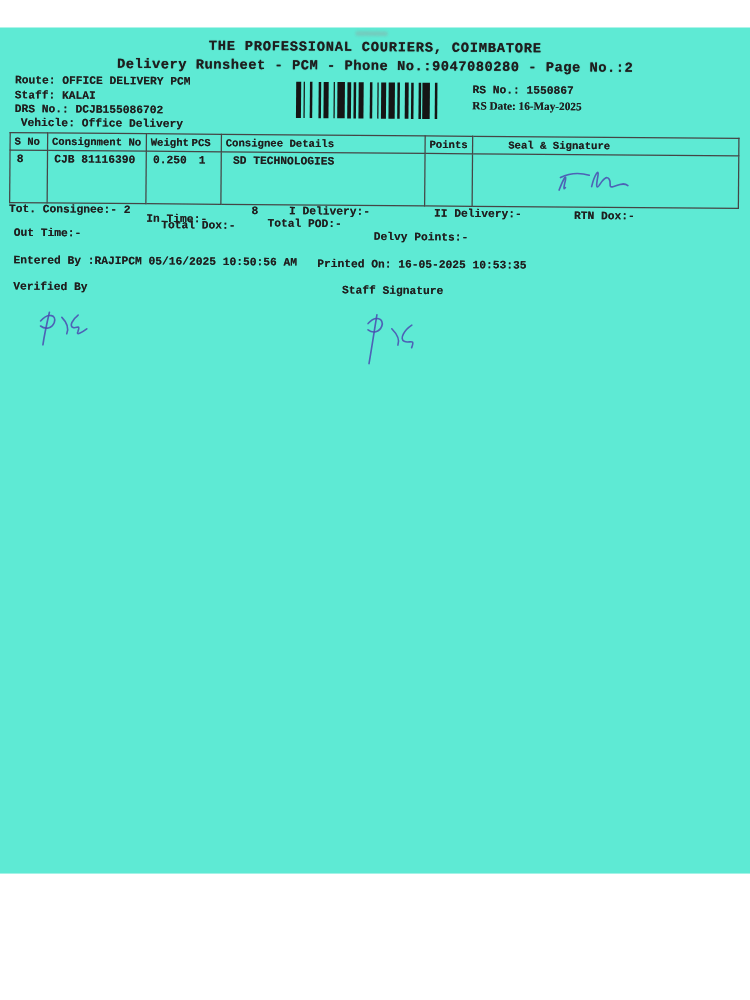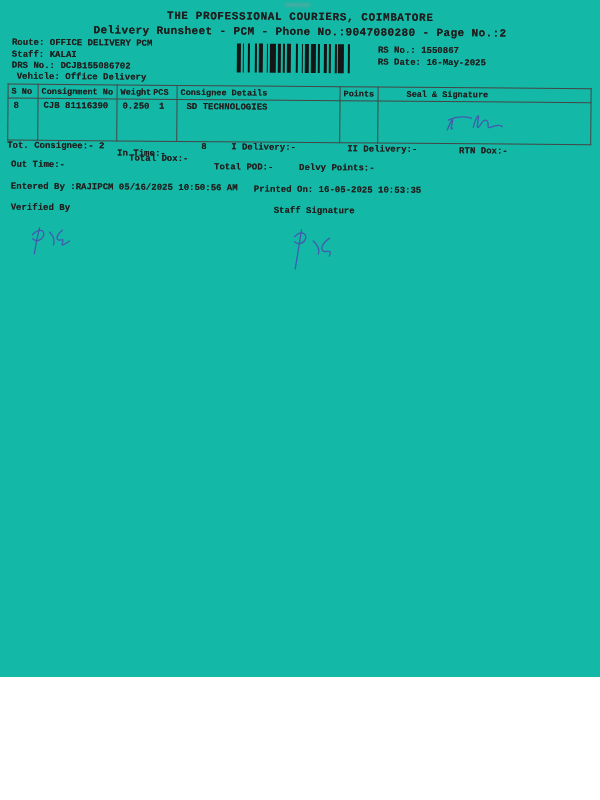--- a/index.html
+++ b/index.html
@@ -1,19 +1,20 @@
 <!DOCTYPE html>
 <html><head>
 <meta charset="utf-8">
 <style>
   html,body{margin:0;padding:0;background:#ffffff;}
   .page{
-    position:relative;width:600px;height:677px;background:#14b8a6;overflow:hidden;
+    position:relative;width:600px;height:677px;background:#5eead4;overflow:hidden;
     font-family:"Liberation Mono","DejaVu Sans Mono",monospace;
     color:var(--ink,#1e1e1e);
+    margin-top:22px;
   }
   .doc{
     position:absolute;inset:0;
     transform:rotate(0.45deg);
     transform-origin:60px 40px;
   }
   .abs{position:absolute;white-space:pre;}
   .t{
     font-size:9px;font-weight:bold;line-height:11px;
     text-shadow:0 0 0.5px rgba(45,45,45,0.8);
@@ -63,21 +64,21 @@
     <div class="abs subtitle">Delivery Runsheet - PCM - Phone No.:9047080280 - Page No.:2</div>
 
     <div class="abs t" style="left:12px;top:38px;"><span>Route:</span> <span>OFFICE DELIVERY PCM</span></div>
     <div class="abs t" style="left:12px;top:50px;"><span>Staff:</span> <span>KALAI</span></div>
     <div class="abs t" style="left:12px;top:61px;"><span>DRS No.:</span> <span>DCJB155086702</span></div>
     <div class="abs t" style="left:17px;top:72px;"><span>Vehicle:</span> <span>Office Delivery</span></div>
 
     <div class="abs barcode" id="barcode"><div class="bar" style="width: 3.7px;"></div><div class="gap" style="width: 1.85px;"></div><div class="bar" style="width: 1.85px;"></div><div class="gap" style="width: 3.7px;"></div><div class="bar" style="width: 1.85px;"></div><div class="gap" style="width: 5.55px;"></div><div class="bar" style="width: 1.85px;"></div><div class="gap" style="width: 1.85px;"></div><div class="bar" style="width: 3.7px;"></div><div class="gap" style="width: 3.7px;"></div><div class="bar" style="width: 1.85px;"></div><div class="gap" style="width: 1.85px;"></div><div class="bar" style="width: 5.55px;"></div><div class="gap" style="width: 1.85px;"></div><div class="bar" style="width: 3.7px;"></div><div class="gap" style="width: 1.85px;"></div><div class="bar" style="width: 1.85px;"></div><div class="gap" style="width: 1.85px;"></div><div class="bar" style="width: 3.7px;"></div><div class="gap" style="width: 5.55px;"></div><div class="bar" style="width: 1.85px;"></div><div class="gap" style="width: 3.7px;"></div><div class="bar" style="width: 1.85px;"></div><div class="gap" style="width: 1.85px;"></div><div class="bar" style="width: 3.7px;"></div><div class="gap" style="width: 1.85px;"></div><div class="bar" style="width: 5.55px;"></div><div class="gap" style="width: 1.85px;"></div><div class="bar" style="width: 1.85px;"></div><div class="gap" style="width: 3.7px;"></div><div class="bar" style="width: 3.7px;"></div><div class="gap" style="width: 1.85px;"></div><div class="bar" style="width: 1.85px;"></div><div class="gap" style="width: 3.7px;"></div><div class="bar" style="width: 1.85px;"></div><div class="gap" style="width: 1.85px;"></div><div class="bar" style="width: 5.55px;"></div><div class="gap" style="width: 3.7px;"></div><div class="bar" style="width: 1.85px;"></div><div class="gap" style="width: 3.7px;"></div></div>
 
     <div class="abs t" style="left:378px;top:43px;"><span>RS No.:</span> <span>1550867</span></div>
-    <div class="abs t" style="left:378px;top:55px;"><span>RS Date:</span> <span>16-May-2025</span></div>
+    <div class="abs t" style="left:378px;top:55px;font-family:Liberation Serif, serif;"><span>RS Date:</span> <span>16-May-2025</span></div>
 
     <table class="runsheet">
       <colgroup>
         <col style="width:30px">
           <col style="width:79px">
           <col style="width:60px">
         <col style="width:163px">
           <col style="width:38px">
           <col style="width:213px">
       </colgroup>
@@ -119,21 +120,21 @@
 
     <div class="abs t" style="left:8px;top:141px;"><span>Tot. Consignee:-</span> <span>2</span></div>
     <div class="abs t" style="left:130px;top:153px;">Total Dox:-</div>
     <div class="abs t" style="left:202px;top:141px;">8</div>
     <div class="abs t" style="left:232px;top:141px;text-align:right;">I Delivery:-</div>
     <div class="abs t" style="left:348px;top:142px;">II Delivery:-</div>
     <div class="abs t" style="left:460px;top:143px;">RTN Dox:-</div>
 
     <div class="abs t" style="left:12px;top:160px;">Out Time:-</div>
     <div class="abs t" style="left:118px;top:148px;">In Time:-</div>
-    <div class="abs t" style="left:215px;top:161px;">Total POD:-</div>
+    <div class="abs t" style="left:215px;top:151px;">Total POD:-</div>
     <div class="abs t" style="left:300px;top:161px;">Delvy Points:-</div>
 
     <div class="abs t" style="left:12px;top:182px;">Entered By :RAJIPCM 05/16/2025 10:50:56 AM</div>
     <div class="abs t" style="left:255px;top:183px;">Printed On: 16-05-2025 10:53:35</div>
     <div class="abs t" style="left:12px;top:203px;">Verified By</div>
     <div class="abs t" style="left:275px;top:204px;">Staff Signature</div>
 
     <svg class="abs sig" style="left:26px;top:219px;" width="58" height="40" viewBox="0 0 58 40">
       <path d="M15 9 C13 18 11 28 10 35"></path>
       <path d="M8 16 C14 9 21 11 19 17 C17 22 12 23 8 20"></path>

